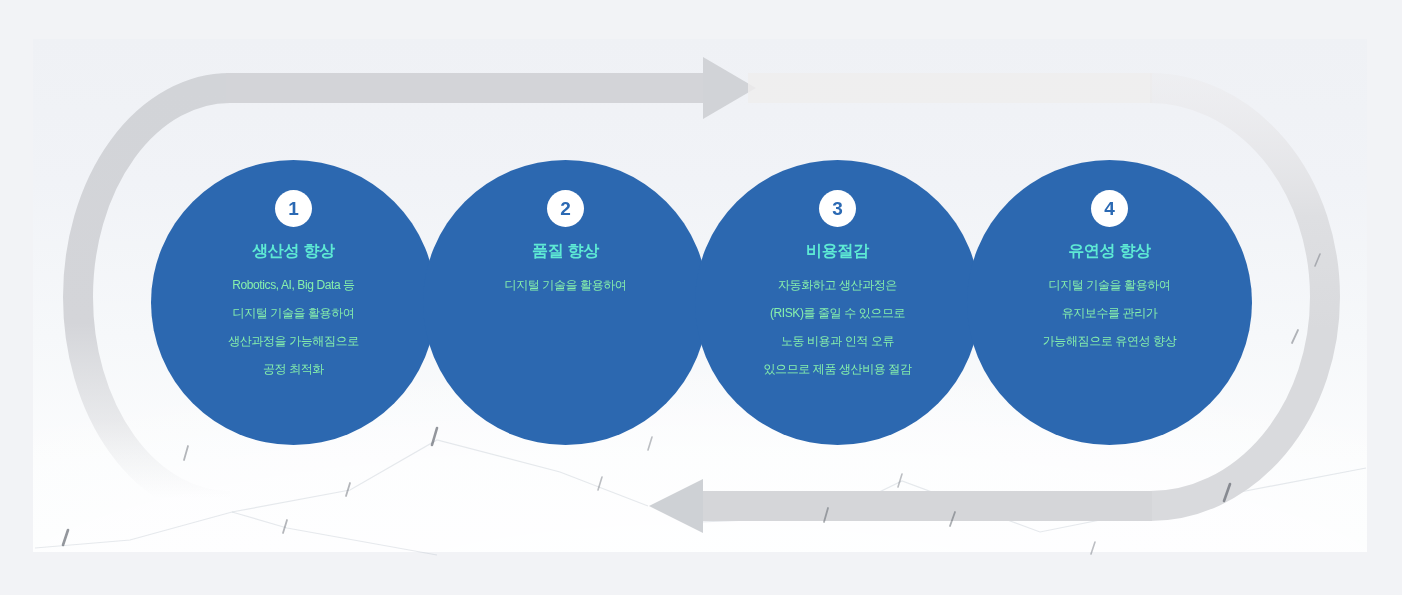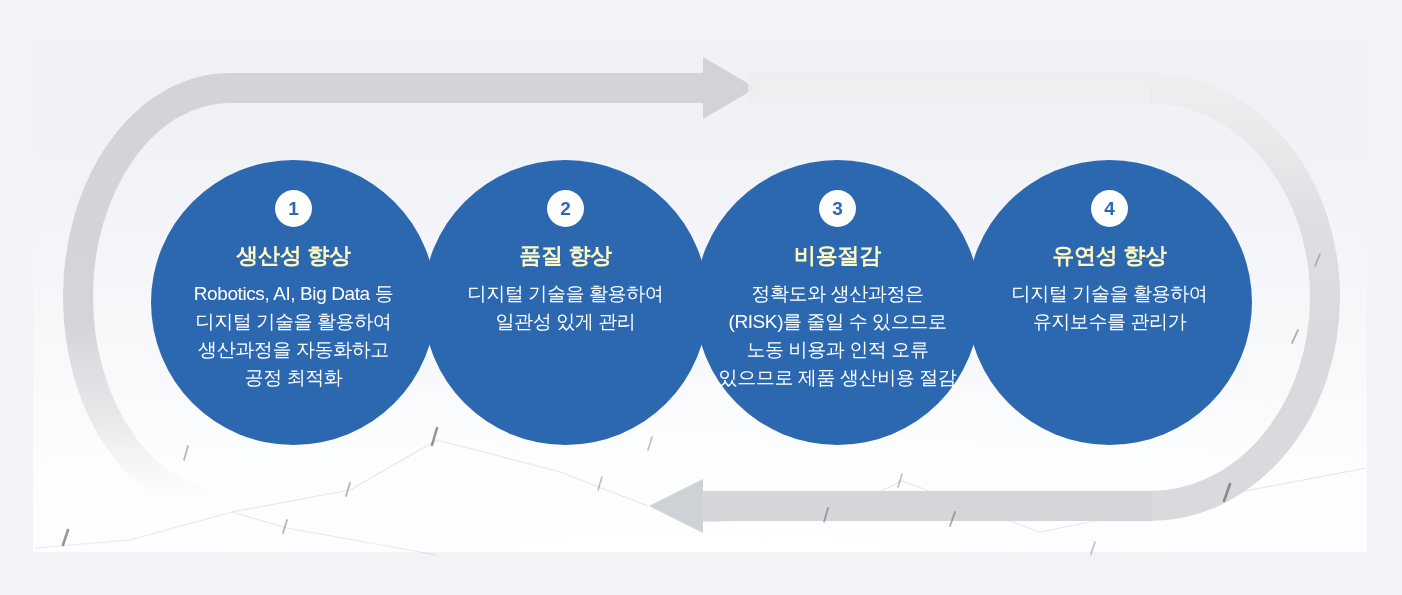--- a/index.html
+++ b/index.html
@@ -47,31 +47,31 @@
     width: 37px; height: 37px;
     border-radius: 50%;
     background: #ffffff;
     display: flex; align-items: center; justify-content: center;
     font-weight: bold;
     font-size: 19px;
     color: #2b69b3;
   }
   .step-title {
     margin: 14px 0 0 0;
-    font-size: 22px;
+    font-size: 16px;
     font-weight: bold;
-    color: #fef9c3;
+    color: #5eead4;
     letter-spacing: -0.3px;
     white-space: nowrap;
   }
   .step-desc {
     margin: 9px 0 0 0;
-    font-size: 19px;
+    font-size: 12px;
     line-height: 28px;
-    color: #ffffff;
+    color: #86efac;
     letter-spacing: -0.4px;
   }
   .step-desc span { display: block; white-space: nowrap; }
 </style>
 </head>
 <body>
 
 <div class="stage">
 
   <div class="panel"></div>
@@ -128,54 +128,54 @@
   <div class="steps">
 
     <section class="step step-1">
       <div class="badge">
         <span>1</span>
       </div>
       <h2 class="step-title">생산성 향상</h2>
       <p class="step-desc">
         <span>Robotics, AI, Big Data 등</span>
         <span>디지털 기술을 활용하여</span>
-        <span>생산과정을 자동화하고</span>
+        <span>생산과정을 가능해짐으로</span>
         <span>공정 최적화</span>
       </p>
     </section>
 
     <section class="step step-2">
       <div class="badge">
         <span>2</span>
       </div>
       <h2 class="step-title">품질 향상</h2>
       <p class="step-desc">
         <span>디지털 기술을 활용하여</span>
-        <span>일관성 있게 관리</span>
       </p>
     </section>
 
     <section class="step step-3">
       <div class="badge">
         <span>3</span>
       </div>
       <h2 class="step-title">비용절감</h2>
       <p class="step-desc">
-        <span>정확도와 생산과정은</span>
+        <span>자동화하고 생산과정은</span>
         <span>(RISK)를 줄일 수 있으므로</span>
         <span>노동 비용과 인적 오류</span>
         <span>있으므로 제품 생산비용 절감</span>
       </p>
     </section>
 
     <section class="step step-4">
       <div class="badge">
         <span>4</span>
       </div>
       <h2 class="step-title">유연성 향상</h2>
       <p class="step-desc">
         <span>디지털 기술을 활용하여</span>
         <span>유지보수를 관리가</span>
+        <span>가능해짐으로 유연성 향상</span>
       </p>
     </section>
 
   </div>
 </div>
 
 </body></html>

